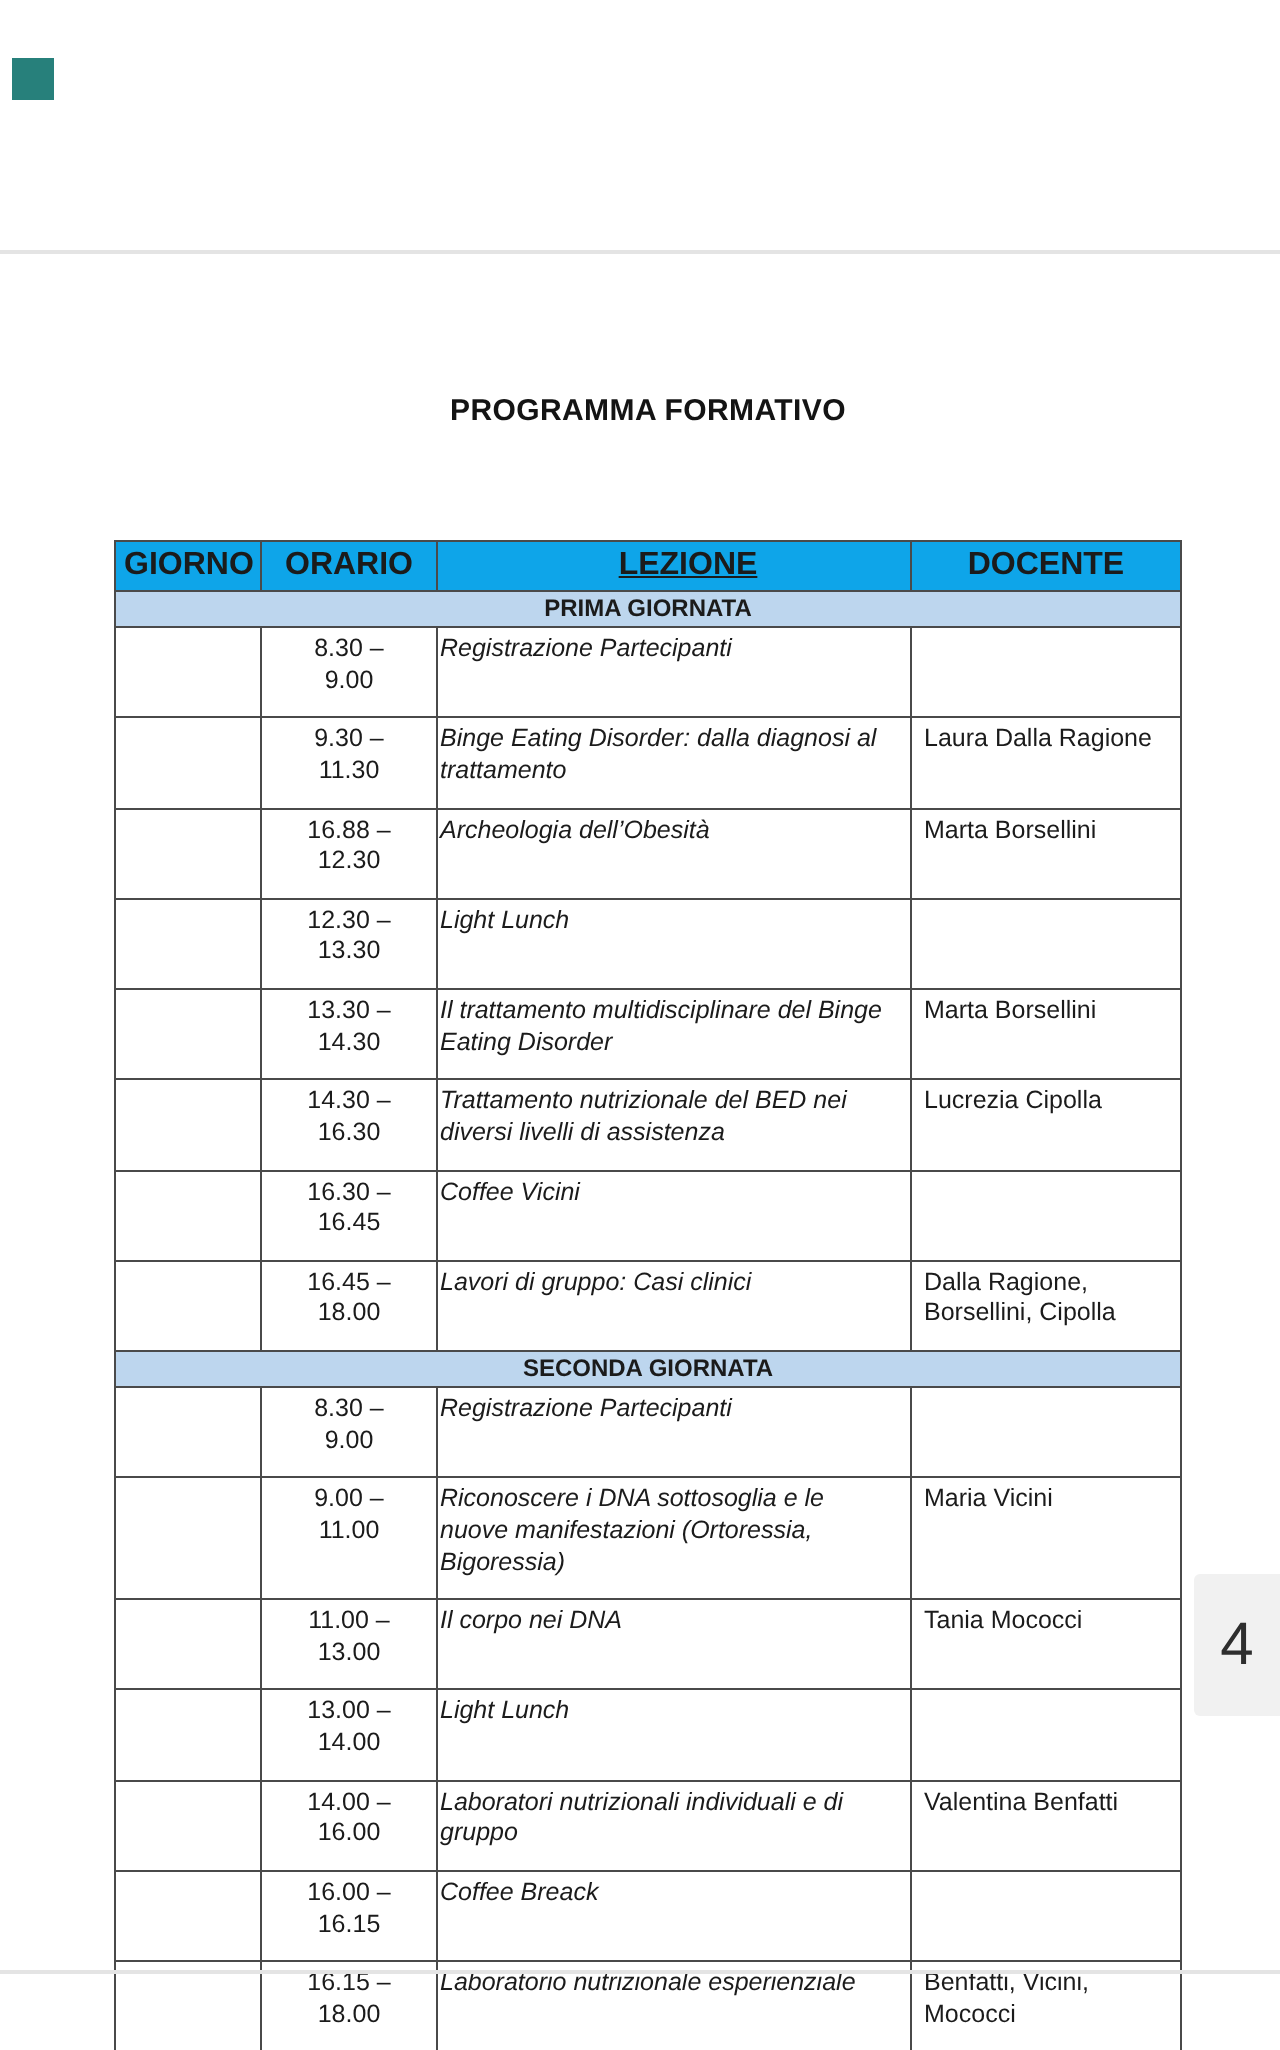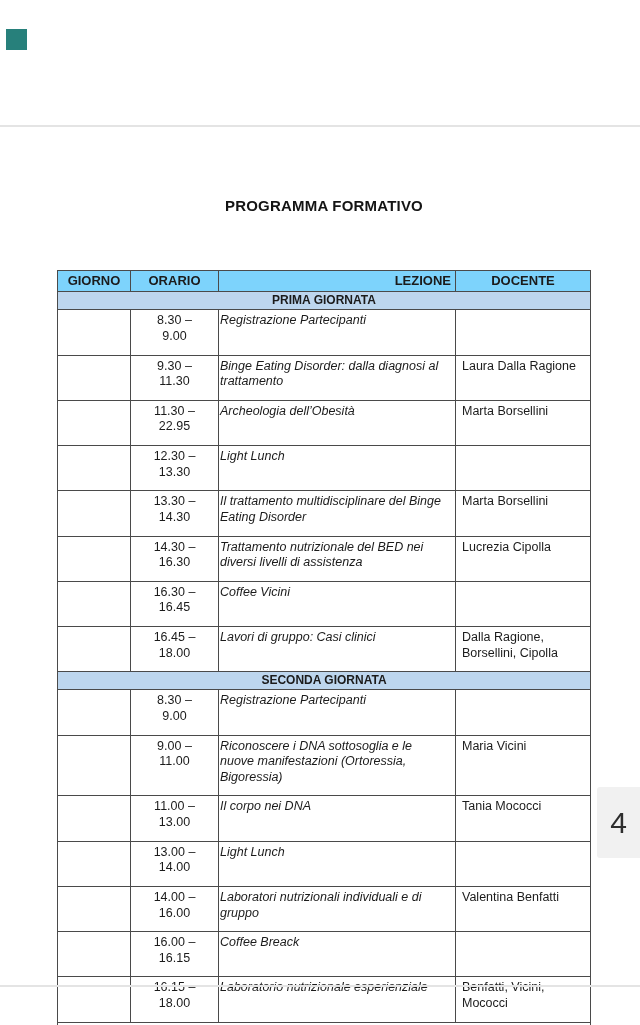--- a/index.html
+++ b/index.html
@@ -36,25 +36,25 @@
     table-layout: fixed;
     font-size: 12.5px;
     color: #1b1b1b;
   }
   table.program td, table.program th {
     border: 1px solid #4a4a4a;
     vertical-align: top;
     line-height: 1.25;
   }
   tr.header-row th {
-    font-size: 13px; font-weight: bold;
+    font-size: 16px; font-weight: bold;
     padding: 2px 4px; text-align: center;
-    background: #7dd3fc;
-  }
-  tr.header-row th.h-lezione { text-align: right; padding-left: 18px; }
+    background: #0ea5e9;
+  }
+  tr.header-row th.h-lezione { text-align: center; padding-left: 18px; text-decoration: underline; }
   tr.section-row td {
     background: var(--section-bg, #bdd6ee);
     font-weight: bold; font-size: 12px;
     text-align: center; padding: 1px 9px;
   }
   td.c-giorno   { padding: 3px 4px 10px; }
   td.c-orario   { padding: 3px 16px 10px; text-align: center; }
   td.c-lezione  { padding: 3px 8px 10px 1px; text-align: left; font-style: italic; }
   td.c-docente  { padding: 3px 6px 10px; text-align: left; }
   tr.footer-row td {
@@ -105,21 +105,21 @@
     <td class="c-docente"></td>
   </tr>
   <tr>
     <td class="c-giorno"></td>
     <td class="c-orario">9.30 – 11.30</td>
     <td class="c-lezione">Binge Eating Disorder: dalla diagnosi al trattamento</td>
     <td class="c-docente">Laura Dalla Ragione</td>
   </tr>
   <tr>
     <td class="c-giorno"></td>
-    <td class="c-orario">11.30 – 22.95</td>
+    <td class="c-orario">16.88 – 12.30</td>
     <td class="c-lezione">Archeologia dell’Obesità</td>
     <td class="c-docente">Marta Borsellini</td>
   </tr>
   <tr>
     <td class="c-giorno"></td>
     <td class="c-orario">12.30 – 13.30</td>
     <td class="c-lezione">Light Lunch</td>
     <td class="c-docente"></td>
   </tr>
   <tr>

